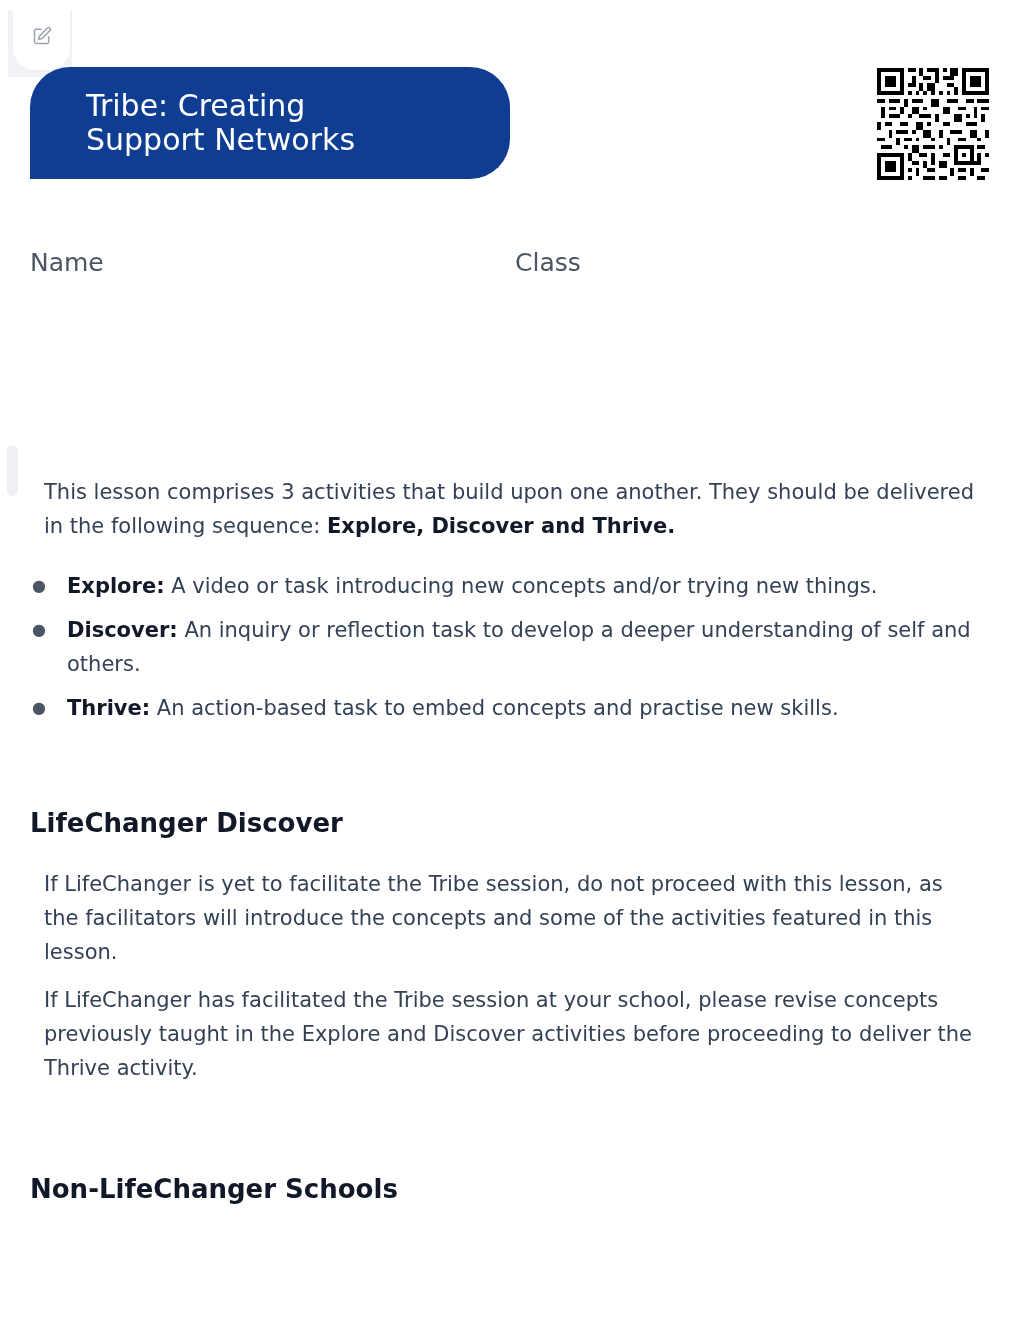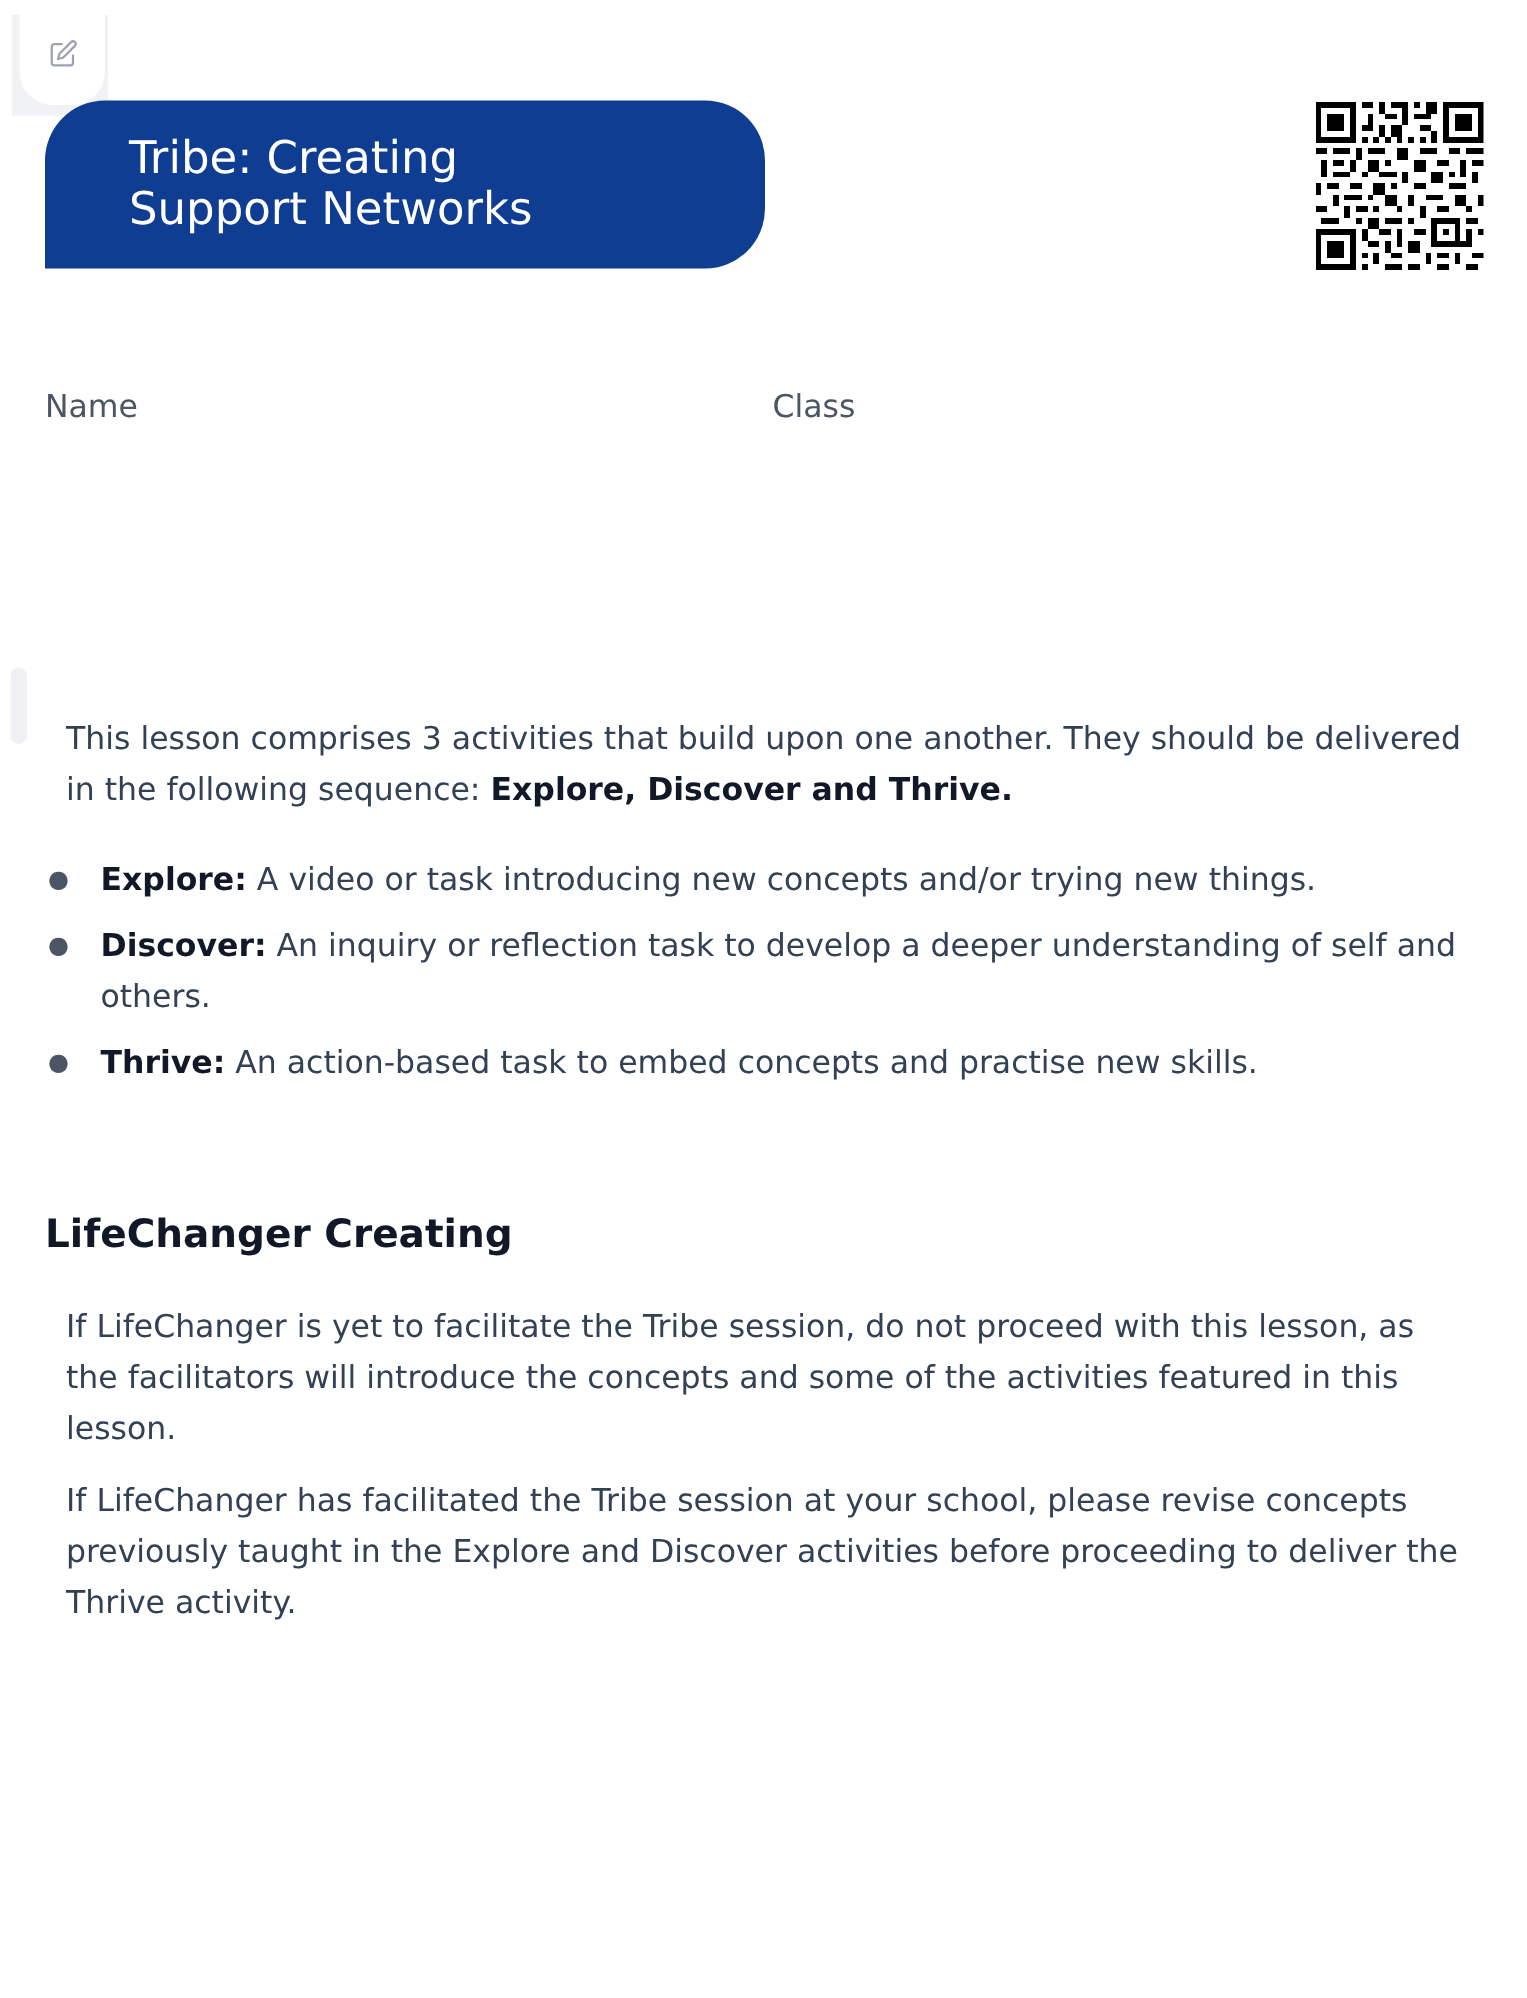--- a/index.html
+++ b/index.html
@@ -70,22 +70,22 @@
     position: absolute;
     left: 877px;
     top: 68px;
     width: 112px;
     height: 112px;
   }
 
   
   .field-label {
     position: absolute;
-    top: 259px;
-    font-size: 21px;
+    top: 248px;
+    font-size: 25px;
     color: #4b5563;
   }
   .field-name { left: 30px; }
   .field-class { left: 515px; }
 
   
   .heading-marker {
     position: absolute;
     left: 7px;
     top: 445px;
@@ -310,17 +310,18 @@
     <li>
       <span class="bullet">●</span>
       <strong>Discover:</strong><span> An inquiry or reflection task to develop a deeper understanding of self and others.</span>
     </li>
     <li>
       <span class="bullet">●</span>
       <strong>Thrive:</strong><span> An action-based task to embed concepts and practise new skills.</span>
     </li>
   </ul>
 
-  <h2 class="subheading lc-heading">LifeChanger Creating</h2>
+  <h2 class="subheading lc-heading">LifeChanger Discover</h2>
   <p class="body-text lc-p2">If LifeChanger is yet to facilitate the Tribe session, do not proceed with this lesson, as the facilitators will introduce the concepts and some of the activities featured in this lesson.</p>
   <p class="body-text lc-p1">If LifeChanger has facilitated the Tribe session at your school, please revise concepts previously taught in the Explore and Discover activities before proceeding to deliver the Thrive activity.</p>
 
+  <h2 class="subheading nlc-heading">Non-LifeChanger Schools</h2>
 </div>
 
 </body></html>

